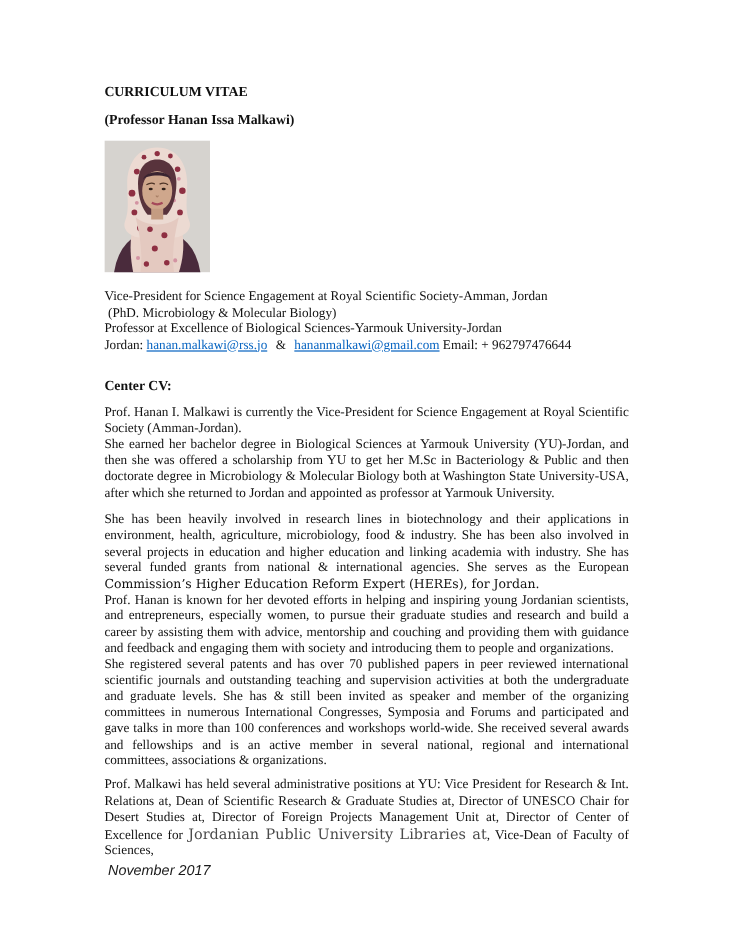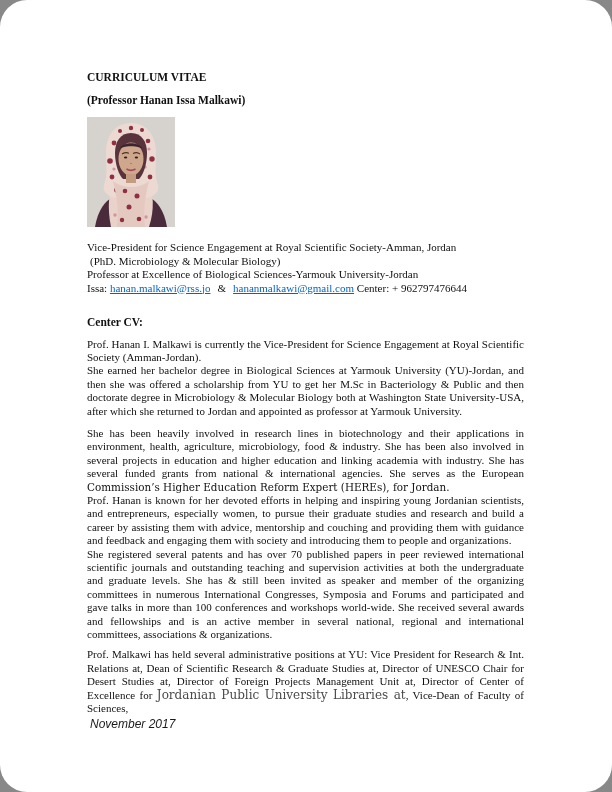--- a/index.html
+++ b/index.html
@@ -6,21 +6,20 @@
   .page{
     position:relative;
     width:612px;height:792px;
     background:#ffffff;
     margin:0 auto;
     box-sizing:border-box;
     padding:71px 88px 0 87px;
     font-family:"Liberation Serif", serif;
     color:#111111;
     overflow:hidden;
-    border-radius:27px;
   }
   .title{
     font-weight:bold;
     font-size:11.5px;
     line-height:13.5px;
     margin:0 0 9px 0;
   }
   .subtitle{
     font-weight:bold;
     font-size:11.5px;
@@ -148,23 +147,23 @@
         <circle cx="42" cy="90" r="2.5"></circle>
       <circle cx="52" cy="102" r="2.3"></circle>
         <circle cx="35" cy="103" r="2.2"></circle>
     </g>
   </svg>
 
   <div class="cred">
     <span class="line">Vice-President for Science Engagement at Royal Scientific Society-Amman, Jordan</span>
     <span class="line degree">(PhD. Microbiology &amp; Molecular Biology)</span>
     <span class="line">Professor at Excellence of Biological Sciences-Yarmouk University-Jordan</span>
-    <span class="line"><span>Issa:</span>
+    <span class="line"><span>Jordan:</span>
       <a class="email-link">hanan.malkawi@rss.jo</a><span class="amp">&amp;</span><a class="email-link">hananmalkawi@gmail.com</a>
-      <span>Center:</span>
+      <span>Email:</span>
       <span>+ 962797476644</span></span>
   </div>
 
   <div class="section-heading">Center CV:</div>
 
   <div class="cv">
     <p>Prof. Hanan I. Malkawi is currently the Vice-President for Science Engagement at Royal Scientific Society (Amman-Jordan).</p>
     <p class="block">She earned her bachelor degree in Biological Sciences at Yarmouk University (YU)-Jordan, and then she was offered a scholarship from YU to get her M.Sc in Bacteriology &amp; Public and then doctorate degree in Microbiology &amp; Molecular Biology both at Washington State University-USA, after which she returned to Jordan and appointed as professor at Yarmouk University.</p>
 
     <p><span>She has been heavily involved in research lines in biotechnology and their applications in environment, health, agriculture, microbiology, food &amp; industry. She has been also involved in several projects in education and higher education and linking academia with industry. She has several funded grants from national &amp; international agencies. She serves as the European </span><span class="alt-font">Commission’s Higher Education Reform Expert (HEREs), for Jordan.</span></p>

